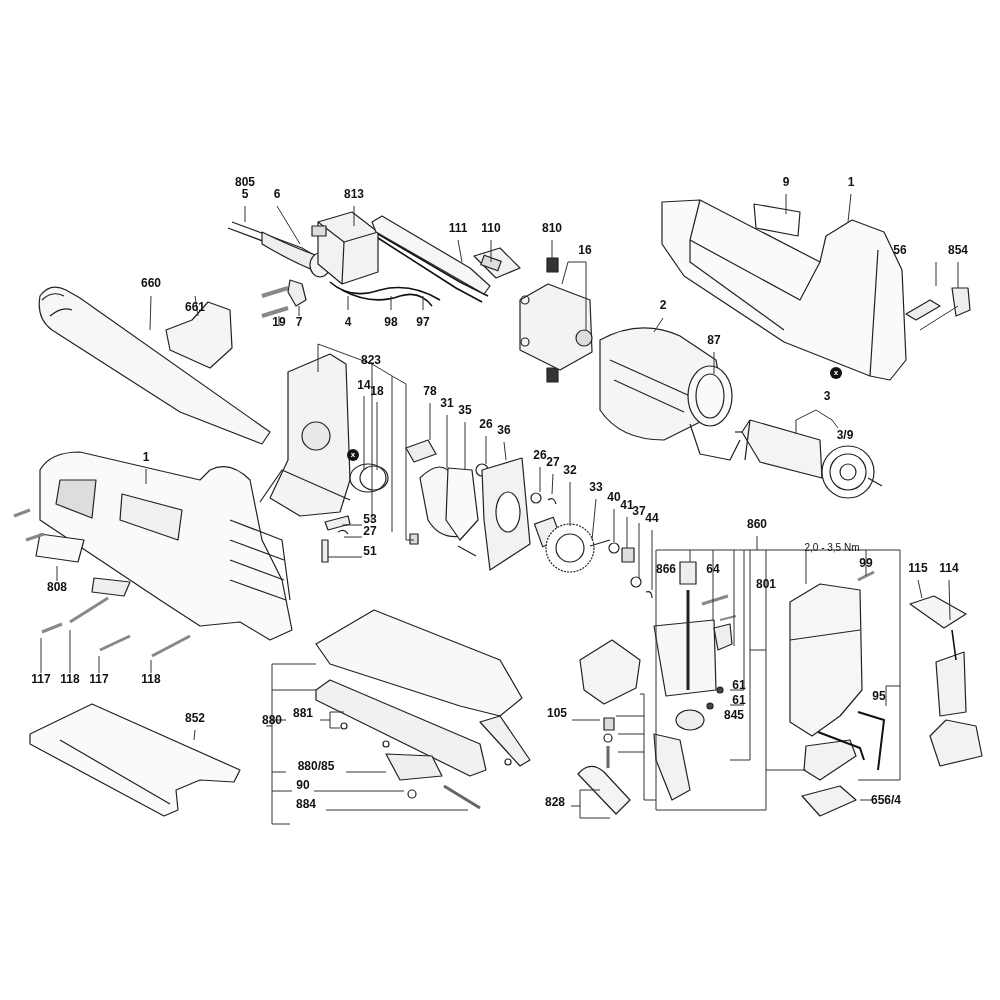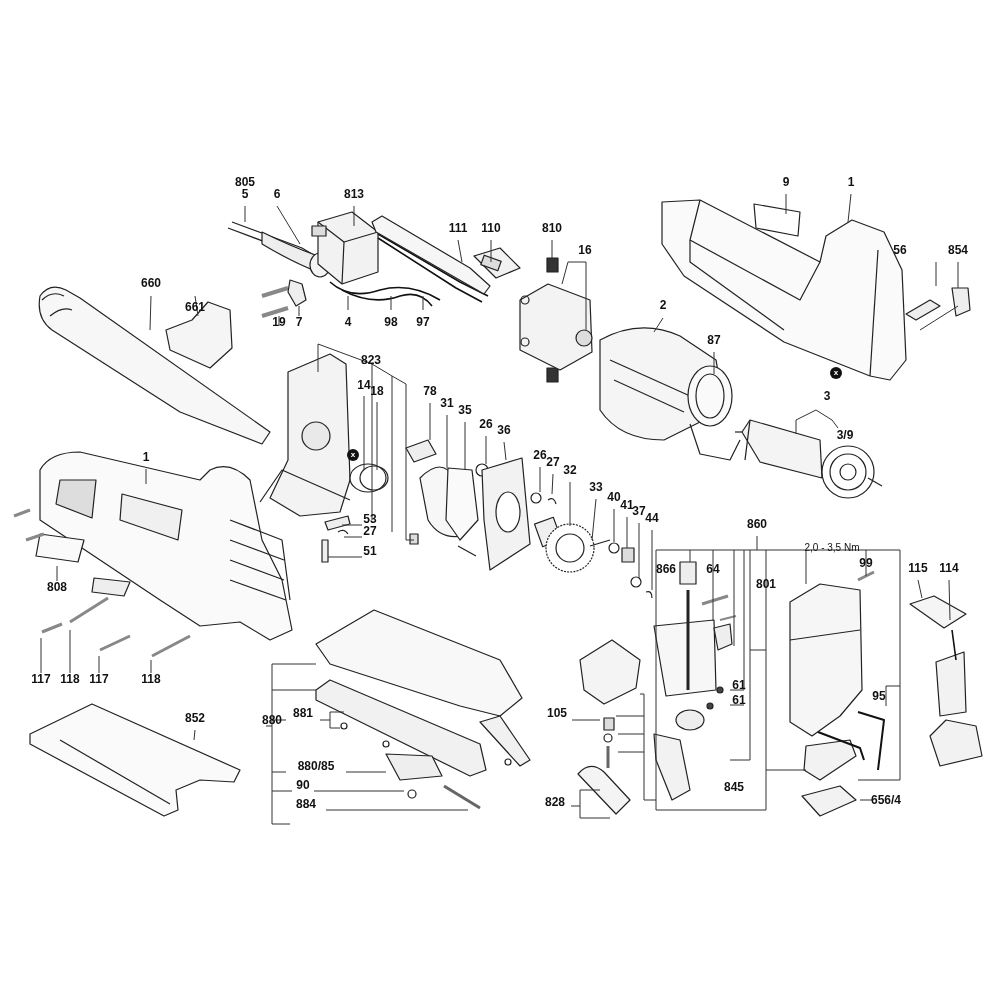--- a/index.html
+++ b/index.html
@@ -378,21 +378,21 @@
     <div class="lbl" style="left: 70px; top: 673px;">118</div>
     <div class="lbl" style="left: 99px; top: 673px;">117</div>
     <div class="lbl" style="left: 151px; top: 673px;">118</div>
     <div class="lbl" style="left: 739px; top: 679px;">61</div>
     <div class="lbl" style="left: 739px; top: 694px;">61</div>
     <div class="lbl" style="left: 879px; top: 690px;">95</div>
     <div class="lbl" style="left: 303px; top: 707px;">881</div>
     <div class="lbl" style="left: 256px; top: 714px; margin-left: 16px;">880</div>
     <div class="lbl" style="left: 557px; top: 707px;">105</div>
     <div class="lbl" style="left: 195px; top: 712px;">852</div>
-    <div class="lbl" style="left: 718px; top: 781px; padding-left: 32px;">845</div>
+    <div class="lbl" style="left: 718px; top: 709px; padding-left: 32px;">845</div>
     <div class="lbl" style="left: 316px; top: 760px;">880/85</div>
     <div class="lbl" style="left: 303px; top: 779px;">90</div>
     <div class="lbl" style="left: 886px; top: 794px;">656/4</div>
     <div class="lbl" style="left: 555px; top: 796px;">828</div>
     <div class="lbl" style="left: 306px; top: 798px;">884</div>
     <div class="mark" style="left: 353px; top: 455px;">x</div>
     <div class="mark" style="left: 836px; top: 373px;">x</div>
   </div>
 
 </body></html>

